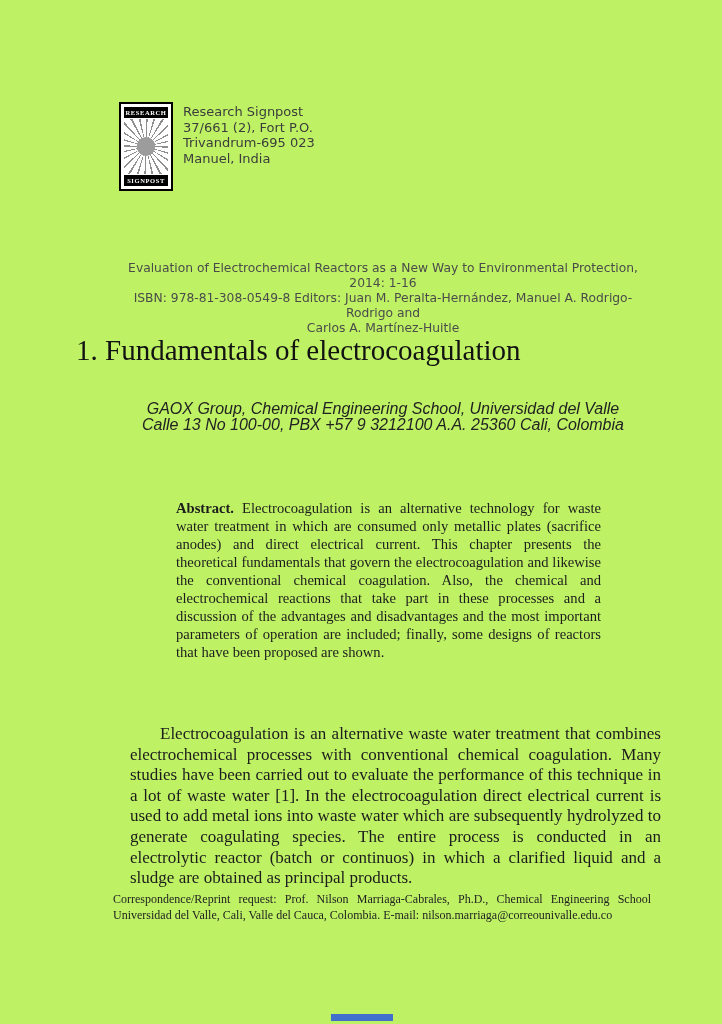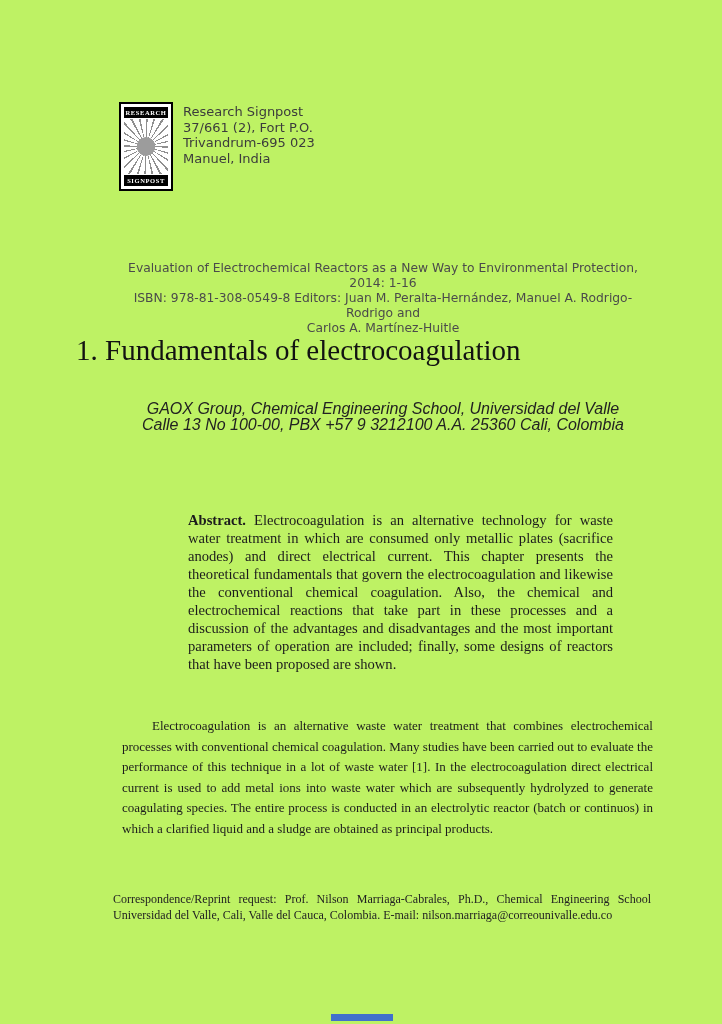--- a/index.html
+++ b/index.html
@@ -67,34 +67,34 @@
   .affiliation {
     position: absolute; top: 401px; left: 96px; width: 574px;
     text-align: center; font-style: italic;
     font-family: "Liberation Sans", sans-serif;
     font-size: 16px; line-height: 15.5px; color: #222;
   }
 
   
   .abstract {
     position: absolute; top: 499px; left: 176px; width: 425px;
-    margin: 12px; text-align: justify;
+    margin: 0; text-align: justify;
     font-size: 14.6px; line-height: 18px; color: #1c1c1c;
   }
 
   
   .section-heading {
     position: absolute; top: 676px; left: 118px; width: 530px;
     margin: 0;
     font-size: 18.5px; font-weight: bold; color: #111;
   }
   .body-paragraph {
     position: absolute; top: 712px; left: 118px; width: 531px;
-    margin: 4px; text-align: justify; text-indent: 30px;
-    font-size: 13px; line-height: 20.6px; color: #1c1c1c;
+    margin: 12px; text-align: justify; text-indent: 30px;
+    font-size: 17px; line-height: 20.6px; color: #1c1c1c;
   }
 
   
   .footnote {
     position: absolute; top: 892px; left: 113px; width: 538px;
     margin: 0; text-align: justify;
     font-size: 12px; line-height: 15.8px; color: #222;
   }
 
   

